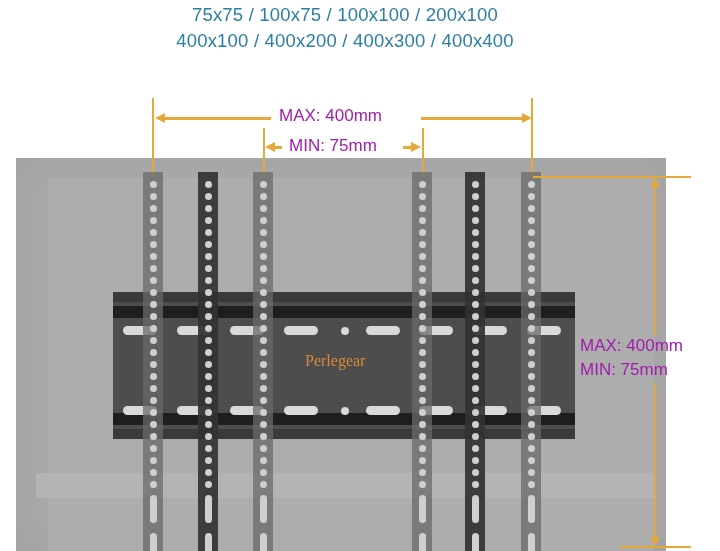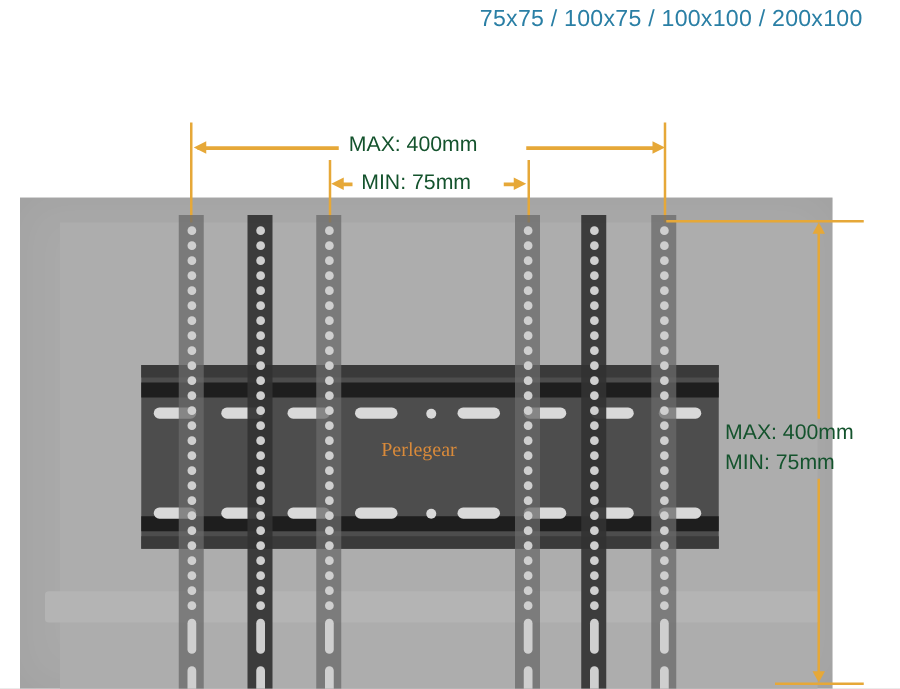--- a/index.html
+++ b/index.html
@@ -6,36 +6,36 @@
   body {
     width: 720px; height: 551px; overflow: hidden; position: relative;
     background: #ffffff;
     font-family: "Liberation Sans", sans-serif;
   }
   .vesa-list {
     position: absolute; left: 0; top: 2px; width: 690px;
     text-align: center; color: #2a7fa5; font-size: 18.5px; line-height: 26px;
     letter-spacing: 0.2px;
   }
-  .vesa-line { display: block; white-space: nowrap; text-align: right; }
+  .vesa-line { display: block; white-space: nowrap; }
   .tv-panel {
     position: absolute; left: 16px; top: 158px; width: 650px; height: 393px;
     background: #a9a9a9;
     box-shadow: inset 0 0 40px rgba(0,0,0,0.05);
   }
   .tv-inner {
     position: absolute; left: 32px; top: 20px; right: 12px; bottom: 0;
     background: #adadad;
   }
   .label-strip {
     position: absolute; left: 20px; top: 315px; width: 620px; height: 25px;
     background: #b4b4b4; border-radius: 3px;
   }
   .dim {
-    position: absolute; color: #14532d; font-size: 17px; white-space: nowrap;
+    position: absolute; color: #a21caf; font-size: 17px; white-space: nowrap;
   }
   .orange { background: #e6a838; position: absolute; }
   .bracket {
     position: absolute; left: 113px; top: 292px; width: 462px; height: 147px;
     background: #4d4d4d;
     border-top: 10px solid #3a3a3a; border-bottom: 10px solid #3a3a3a;
     box-sizing: border-box;
   }
   .bracket-band { position: absolute; left: 0; right: 0; height: 12px; background: #1e1e1e; }
   .slot { position: absolute; width: 34px; height: 9px; border-radius: 5px; background: #d9d9d9; }
@@ -57,20 +57,21 @@
   .arrow-r { border-left: 10px solid #e6a838; }
   .arrow-u, .arrow-d { position: absolute; width: 0; height: 0; border-left: 5px solid transparent; border-right: 5px solid transparent; }
   .arrow-u { border-bottom: 9px solid #e6a838; }
   .arrow-d { border-top: 9px solid #e6a838; }
 </style>
 </head>
 <body>
 
 <div class="vesa-list">
   <span class="vesa-line">75x75 / 100x75 / 100x100 / 200x100</span>
+  <span class="vesa-line">400x100 / 400x200 / 400x300 / 400x400</span>
 </div>
 
 <div class="tv-panel">
   <div class="tv-inner"></div>
   <div class="label-strip"></div>
 </div>
 
 <div class="orange" style="left:152px;top:98px;width:2px;height:80px;"></div>
 <div class="orange" style="left:531px;top:98px;width:2px;height:80px;"></div>
 <div class="orange" style="left:263px;top:128px;width:2px;height:50px;"></div>

